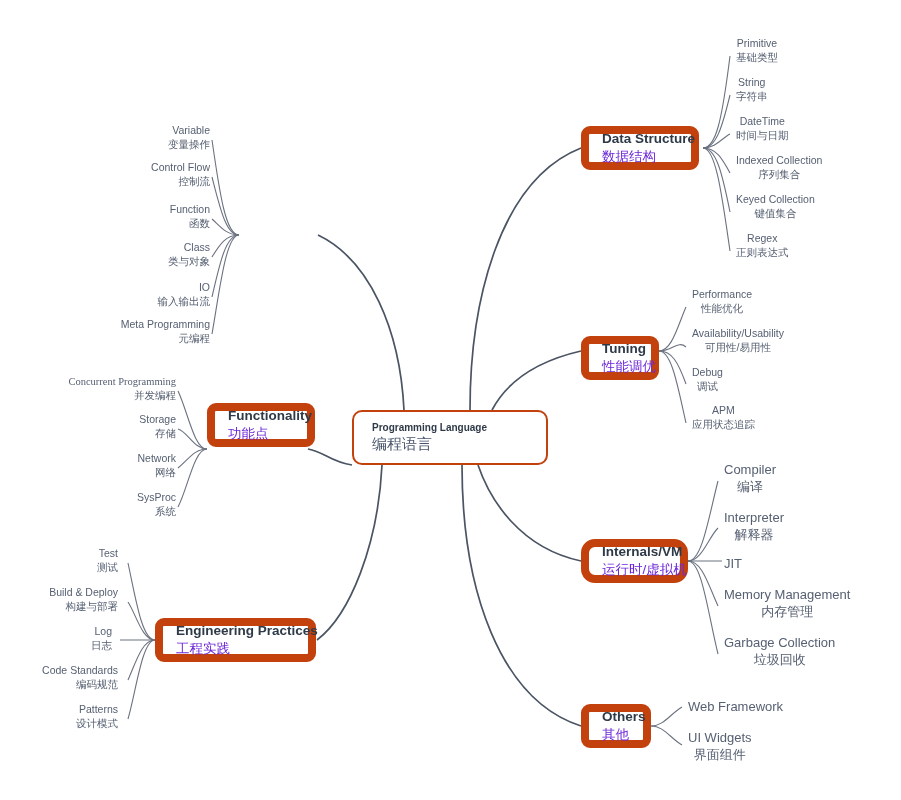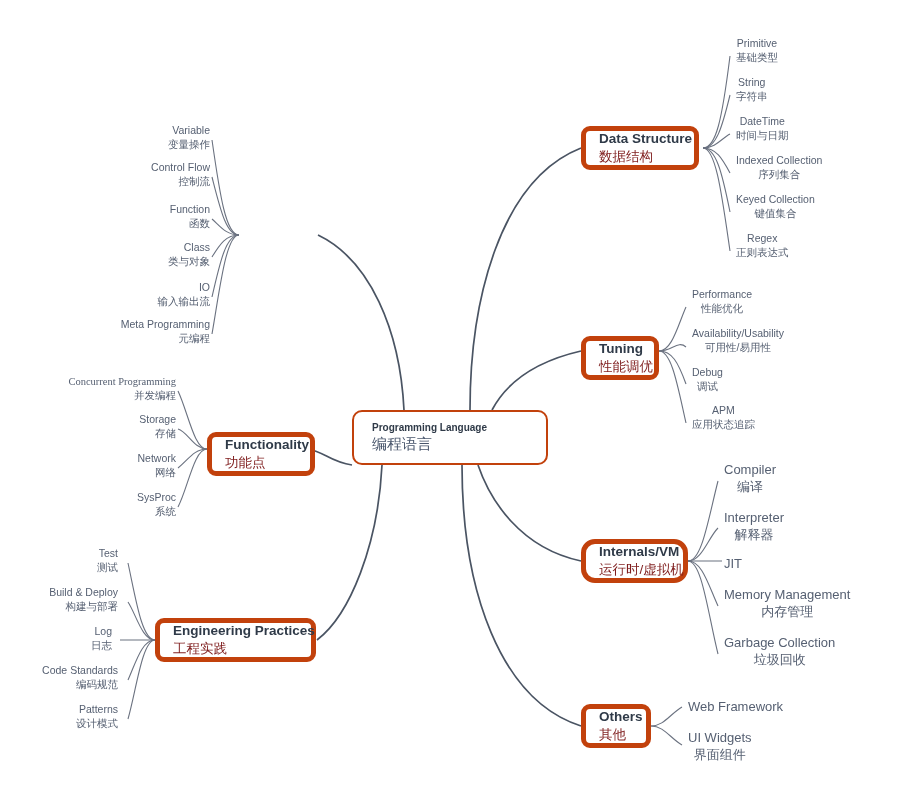--- a/index.html
+++ b/index.html
@@ -20,36 +20,36 @@
     left: 0;
     top: 0;
     width: 901px;
     height: 800px;
     pointer-events: none;
   }
   .node {
     position: absolute;
     box-sizing: border-box;
     background: #ffffff;
-    border: 5px solid #c2410c;
+    border: 8px solid #c2410c;
     border-radius: 9px;
     display: flex;
     flex-direction: column;
     justify-content: center;
     padding: 4px 13px;
     z-index: 3;
   }
   .node .en {
     font-weight: bold;
     color: #2f3a48;
     line-height: 1.25;
     white-space: nowrap;
   }
   .node .cn {
-    color: #7f1d1d;
+    color: #6d28d9;
     line-height: 1.3;
     white-space: nowrap;
   }
   #root-node {
     border-width: 2px;
     border-radius: 10px;
     padding: 6px 18px;
   }
   #root-node .en { font-size: 10px; }
   #root-node .cn { font-size: 15px; color: #49566c; }
@@ -247,21 +247,21 @@
   </div>
   <div class="leaf small left" style="left:60px; top:281px; width:150px;">
     <span class="en">IO</span>
     <span class="cn">输入输出流</span>
   </div>
   <div class="leaf small left" style="left:40px; top:318px; width:170px;">
     <span class="en">Meta Programming</span>
     <span class="cn">元编程</span>
   </div>
 
-  <div class="node branch-node" style="left:207px; top:432px; width:108px; height:44px;">
+  <div class="node branch-node" style="left:207px; top:403px; width:108px; height:44px;">
     <span class="en">Functionality</span>
     <span class="cn">功能点</span>
   </div>
   <div class="leaf small left" style="left:20px; top:375px; width:156px;font-family:Liberation Serif, serif;">
     <span class="en">Concurrent Programming</span>
     <span class="cn">并发编程</span>
   </div>
   <div class="leaf small left" style="left:40px; top:413px; width:136px;">
     <span class="en">Storage</span>
     <span class="cn">存储</span>

